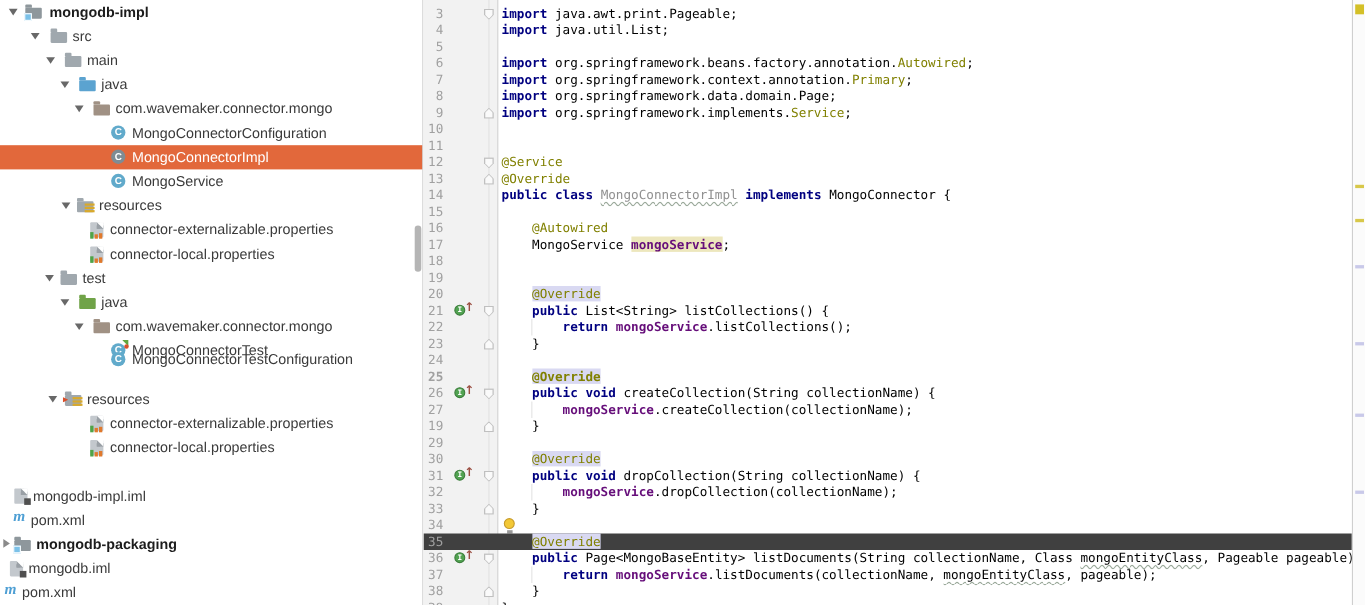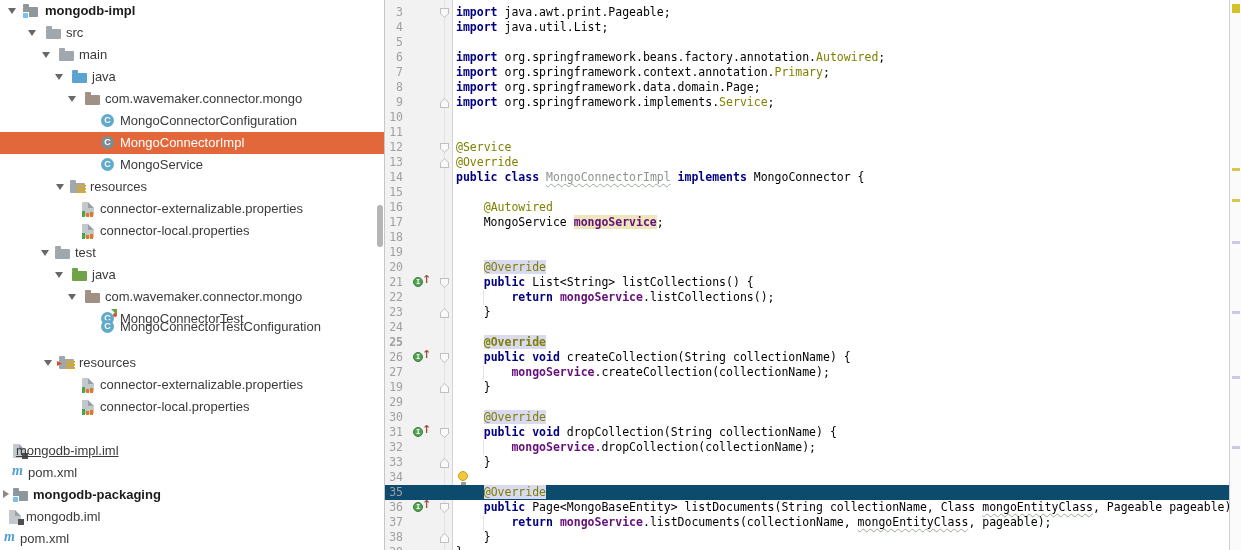--- a/index.html
+++ b/index.html
@@ -40,21 +40,21 @@
 
   .tree-thumb { position:absolute; left:377px; top:205px; width:6px; height:42px; background:#B5B5B5; border-radius:3px; }
   .splitter { position:absolute; left:384px; top:0; width:1px; height:550px; background:#C6C6C6; }
 
   
   .editor { position:absolute; left:385px; top:0; width:844px; height:550px; background:#ffffff; overflow:hidden;
             font-family:"DejaVu Sans Mono", monospace; font-size:11.5px; }
   .gutterbg { position:absolute; left:0; top:0; width:68px; height:550px; background:#F2F2F2; border-right:1px solid #D4D4D4; }
   .foldline { position:absolute; left:59px; top:0; width:1px; height:550px; background:#E2E2E2; }
   .cline { position:absolute; left:0; width:844px; height:15px; line-height:15px; white-space:pre; }
-  .cline.caret { background:#0c4a6e; }
+  .cline.caret { background:#404040; }
   .lnum { position:absolute; left:0; top:0; width:18px; text-align:right; color:#A0A0A0; }
   .gico { position:absolute; left:28px; top:0; width:24px; height:15px; }
   .foldm { position:absolute; left:55px; top:3px; width:9px; height:10px; background:#C0C0C0; }
   .foldm.open { clip-path:polygon(0 0,100% 0,100% 55%,50% 100%,0 55%); }
   .foldm.close { clip-path:polygon(0 45%,50% 0,100% 45%,100% 100%,0 100%); }
   .foldm i { position:absolute; left:1px; top:1px; width:7px; height:8px; background:#FAFAFA; display:block; }
   .foldm.open i { clip-path:polygon(0 0,100% 0,100% 55%,50% 100%,0 55%); }
   .foldm.close i { clip-path:polygon(0 45%,50% 0,100% 45%,100% 100%,0 100%); }
   .ctext { position:absolute; left:71px; top:0; color:#000; }
   .k { color:#000080; font-weight:bold; }
@@ -223,21 +223,21 @@
           <span class="pbar pb2"></span>
           <span class="pbar pb3"></span>
         </span>
         <span class="tlabel" style="left: 100px;">connector-local.properties</span>
       </div>
       <div class="trow" style="top: 440px;">
         <span class="ticon" style="left: 12px;">
           <span class="pf"></span>
           <span class="sq"></span>
         </span>
-        <span class="tlabel" style="left: 16px; text-decoration: underline;">mongodb-impl.iml</span>
+        <span class="tlabel" style="left: 30px;">mongodb-impl.iml</span>
       </div>
       <div class="trow" style="top: 462px;">
         <span class="ticon" style="left: 12px;">
           <span class="mvn">m</span>
         </span>
         <span class="tlabel" style="left: 28px;">pom.xml</span>
       </div>
       <div class="trow b" style="top: 484px;">
         <span class="arr right" style="left: 3px;"></span>
         <span class="ticon" style="left: 13px;">

